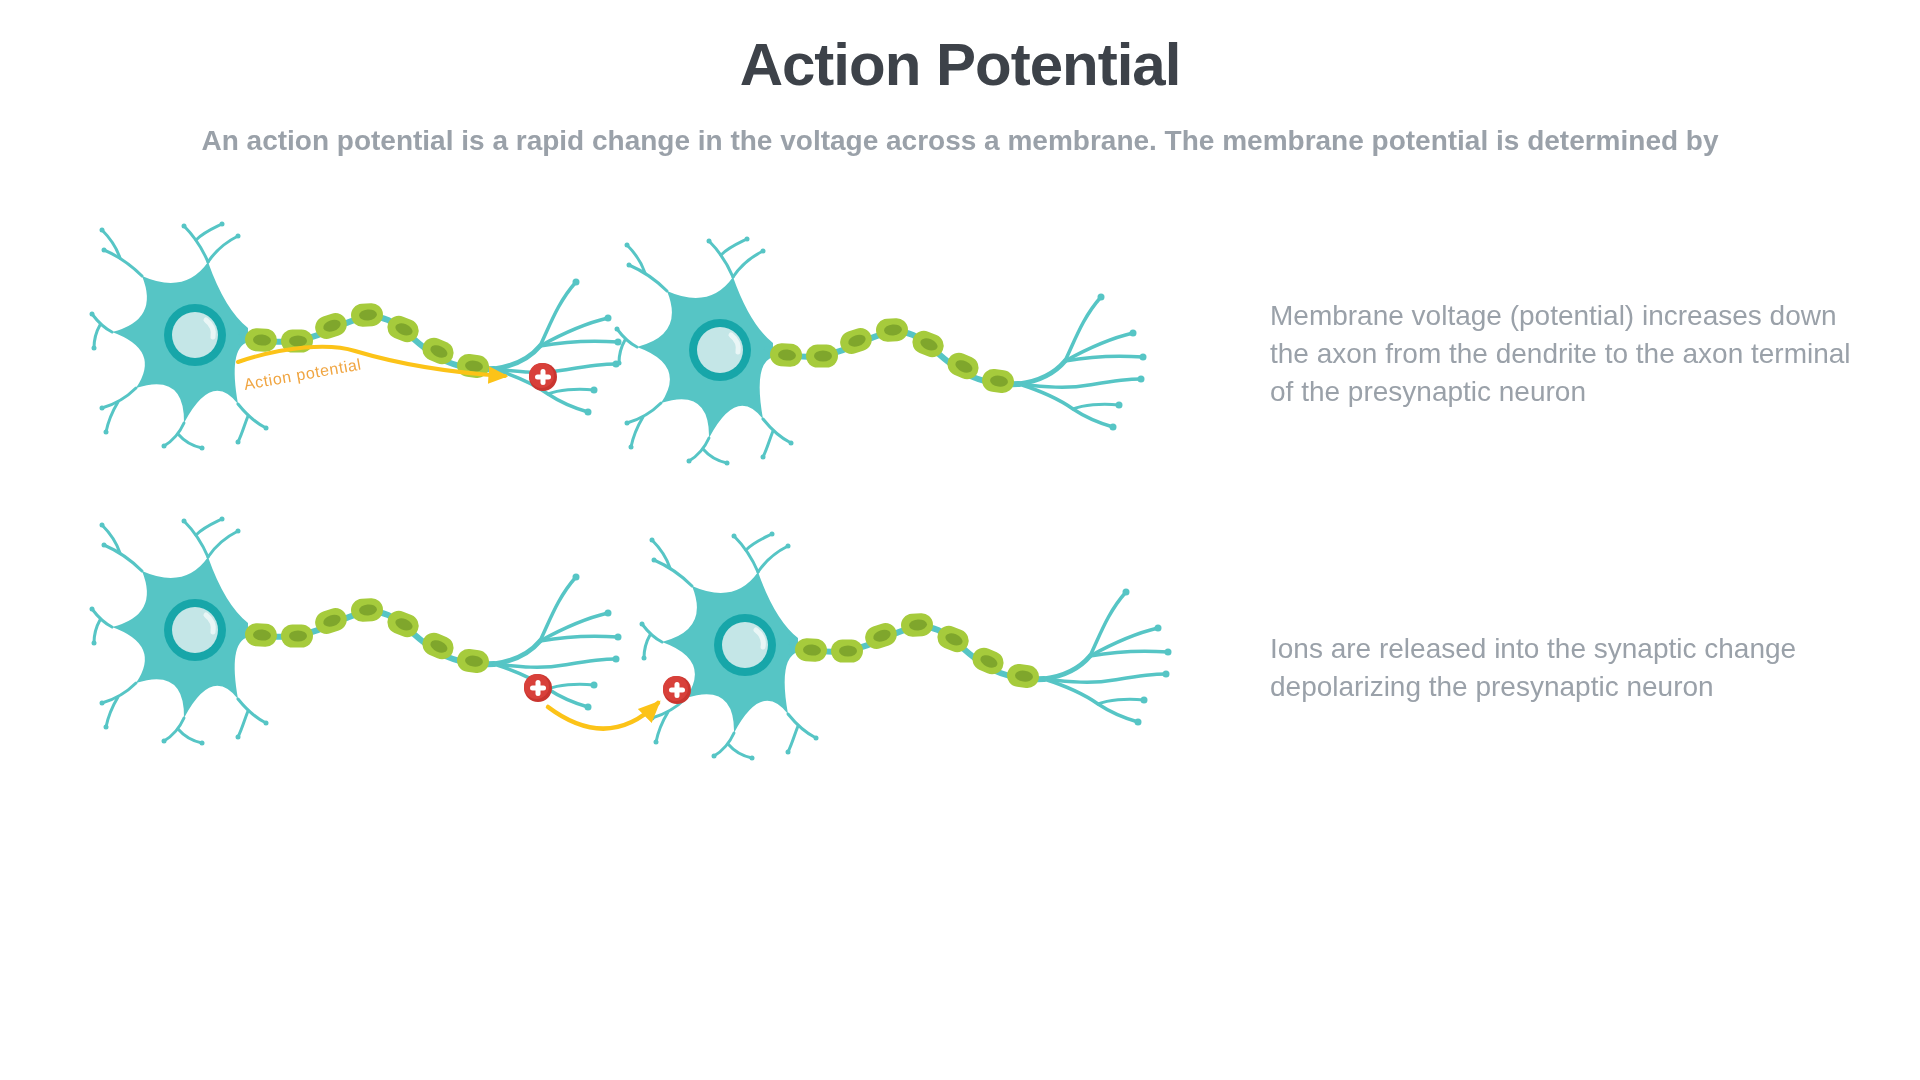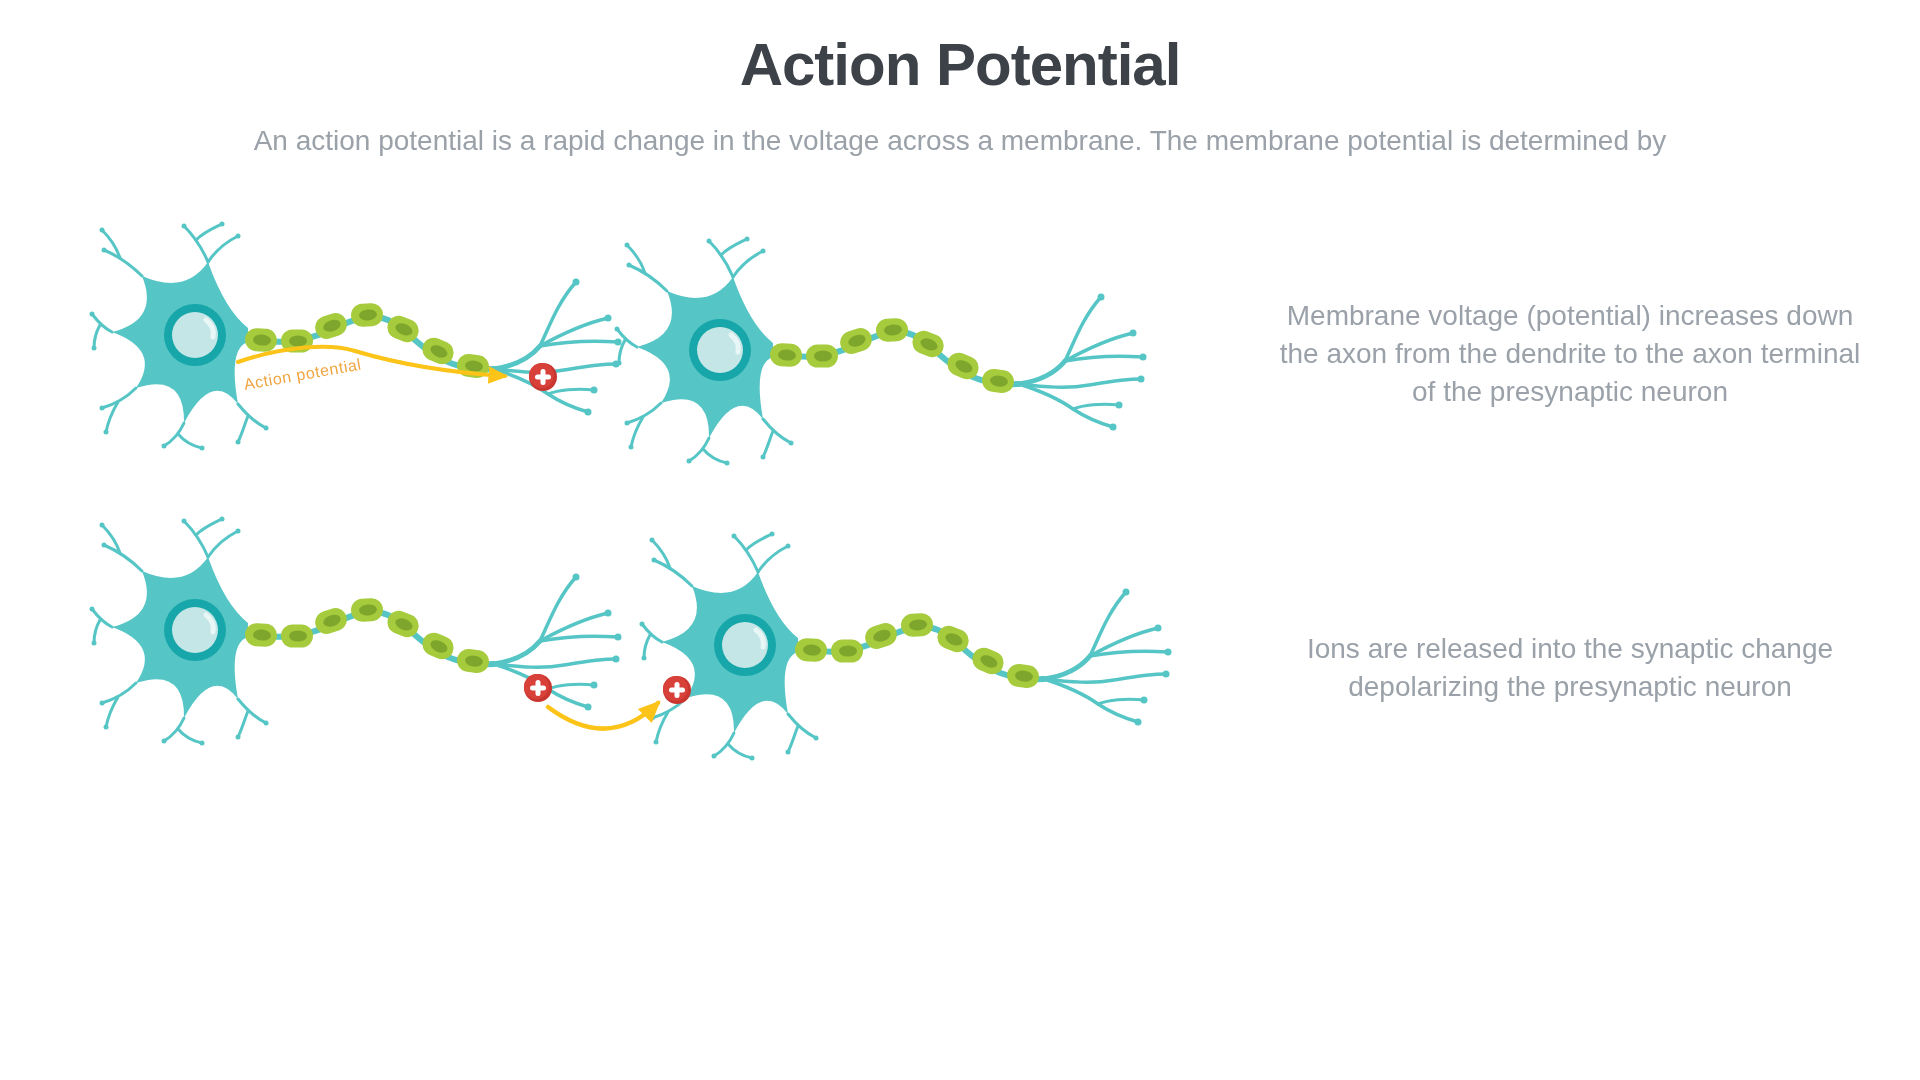--- a/index.html
+++ b/index.html
@@ -24,32 +24,31 @@
     color: #3d4249;
   }
   .subtitle {
     position: absolute;
     top: 122px;
     left: 0;
     width: 100%;
     text-align: center;
     font-size: 28px;
     line-height: 37px;
-    font-weight: 400;
+    font-weight: 700;
     color: #9aa1a9;
   }
   .diagram-row { position: absolute; left: 0; }
   .row-1 { top: 220px; }
   .row-2 { top: 515px; }
   .row-3 { top: 830px; }
   .caption {
     position: absolute;
     left: 1270px;
     width: 600px;
-    text-align: center;
     font-size: 28px;
     line-height: 38px;
     color: #9aa1a9;
   }
   .caption-1 { top: 297px; }
   .caption-2 { top: 630px; }
   .caption-3 { top: 923px; }
   .ap-label {
     font-family: "Liberation Sans", sans-serif;
     font-size: 16px;

